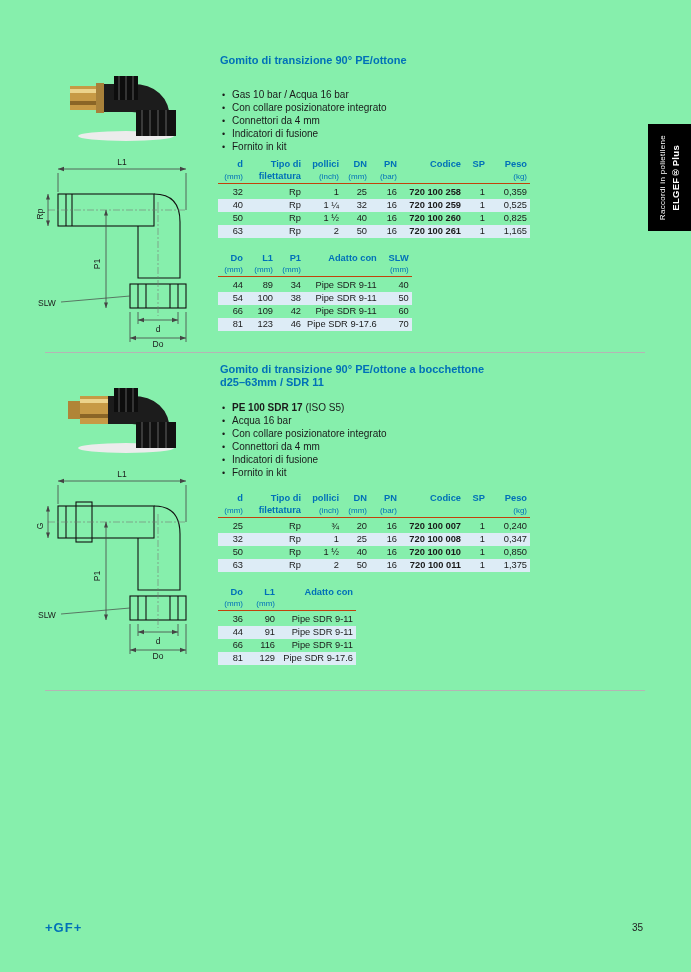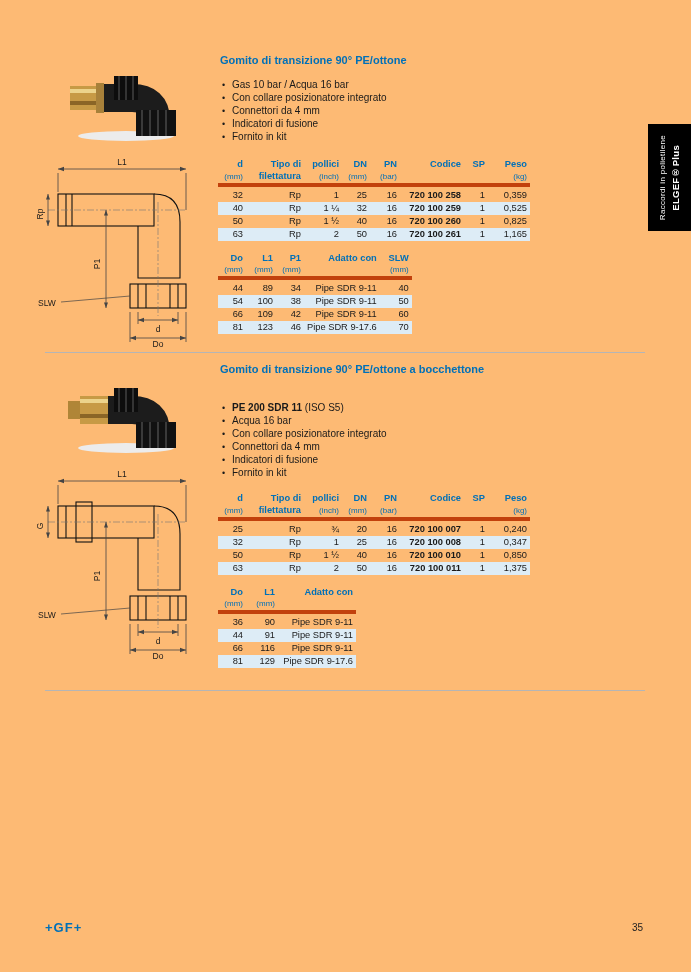--- a/index.html
+++ b/index.html
@@ -1,32 +1,32 @@
 <!DOCTYPE html>
 <html><head>
 <meta charset="utf-8">
 <style>
   * { margin:0; padding:0; box-sizing:border-box; }
   html,body { background:#888; }
   #page {
-    position:relative; width:691px; height:972px; background:#fdba74;
+    position:relative; width:691px; height:972px; background:#86efac;
     font-family:"Liberation Sans", sans-serif; color:#1a1a1a; overflow:hidden;
     margin:0 auto;
   }
   .abs { position:absolute; }
 
   .title { color:#0070b8; font-weight:bold; font-size:11px; line-height:13px; }
 
   .bullets { font-size:10px; line-height:12.5px; }
   .bi { margin-bottom:0.5px; }
   .dot { display:inline-block; width:10px; font-size:9px; }
 
   table.spec { border-collapse:collapse; table-layout:fixed; font-size:9.3px; }
   table.spec th { color:#0070b8; font-weight:bold; text-align:right; padding:1px 3px; vertical-align:bottom; white-space:nowrap; }
-  table.spec tr.units th { font-size:8px; font-weight:normal; border-bottom:4px solid #c2410c; padding-bottom:2px; }
+  table.spec tr.units th { font-size:8px; font-weight:normal; border-bottom:1px solid #c2410c; padding-bottom:2px; }
   table.spec tr.units th.bigu { font-size:9.3px; font-weight:bold; }
   table.spec td { text-align:right; padding:1.5px 3px; white-space:nowrap; }
   table.spec tbody tr:first-child td { padding-top:3px; }
   table.spec tbody tr:nth-child(even) { background:#ddecf6; }
   .center { text-align:center; }
   .left { text-align:right; }
   td.codice { font-weight:bold; }
 
   .divider { height:1px; background:#b5b5b5; }
 
@@ -61,21 +61,21 @@
     <rect x="4" y="30" width="30" height="24" fill="#c79a45"></rect>
     <rect x="4" y="33" width="30" height="4" fill="#ecd38b"></rect>
     <rect x="4" y="45" width="30" height="4" fill="#8a6526"></rect>
     <rect x="30" y="27" width="8" height="30" fill="#a8813a"></rect>
   </svg>
 
   <div class="abs title" style="left:220px;top:54px;width:420px">
     <div>Gomito di transizione 90° PE/ottone</div>
   </div>
 
-  <div class="abs bullets" style="left:222px;top:79px;width:420px">
+  <div class="abs bullets" style="left:222px;top:89px;width:420px">
     <div class="bi"><span class="dot">•</span><span>Gas 10 bar / Acqua 16 bar</span></div>
     <div class="bi"><span class="dot">•</span><span>Con collare posizionatore integrato</span></div>
     <div class="bi"><span class="dot">•</span><span>Connettori da 4 mm</span></div>
     <div class="bi"><span class="dot">•</span><span>Indicatori di fusione</span></div>
     <div class="bi"><span class="dot">•</span><span>Fornito in kit</span></div>
   </div>
 
   <svg class="abs drawing" style="left:36px;top:156px" width="178" height="192" viewBox="0 0 178 192">
     <g stroke="#444" stroke-width="0.8" fill="none">
       <line x1="22" y1="13" x2="150" y2="13"></line>
@@ -277,24 +277,25 @@
     <line x1="60" y1="20" x2="60" y2="44" stroke="#343434" stroke-width="2"></line>
     <line x1="67" y1="20" x2="67" y2="44" stroke="#343434" stroke-width="2"></line>
     <rect x="14" y="28" width="28" height="28" fill="#c79a45"></rect>
     <rect x="14" y="31" width="28" height="4" fill="#ecd38b"></rect>
     <rect x="14" y="46" width="28" height="4" fill="#8a6526"></rect>
     <rect x="2" y="33" width="12" height="18" fill="#b08537"></rect>
   </svg>
 
   <div class="abs title" style="left:220px;top:363px;width:430px">
     <div>Gomito di transizione 90° PE/ottone a bocchettone</div>
+    <div>d25–63mm / SDR 11</div>
   </div>
 
   <div class="abs bullets" style="left:222px;top:402px;width:440px">
-    <div class="bi"><span class="dot">•</span><b>PE 200 SDR 11</b><span> (ISO S5)</span></div>
+    <div class="bi"><span class="dot">•</span><b>PE 100 SDR 17</b><span> (ISO S5)</span></div>
     <div class="bi"><span class="dot">•</span><span>Acqua 16 bar</span></div>
     <div class="bi"><span class="dot">•</span><span>Con collare posizionatore integrato</span></div>
     <div class="bi"><span class="dot">•</span><span>Connettori da 4 mm</span></div>
     <div class="bi"><span class="dot">•</span><span>Indicatori di fusione</span></div>
     <div class="bi"><span class="dot">•</span><span>Fornito in kit</span></div>
   </div>
 
   <svg class="abs drawing" style="left:36px;top:468px" width="178" height="192" viewBox="0 0 178 192">
     <g stroke="#444" stroke-width="0.8" fill="none">
       <line x1="22" y1="13" x2="150" y2="13"></line>

